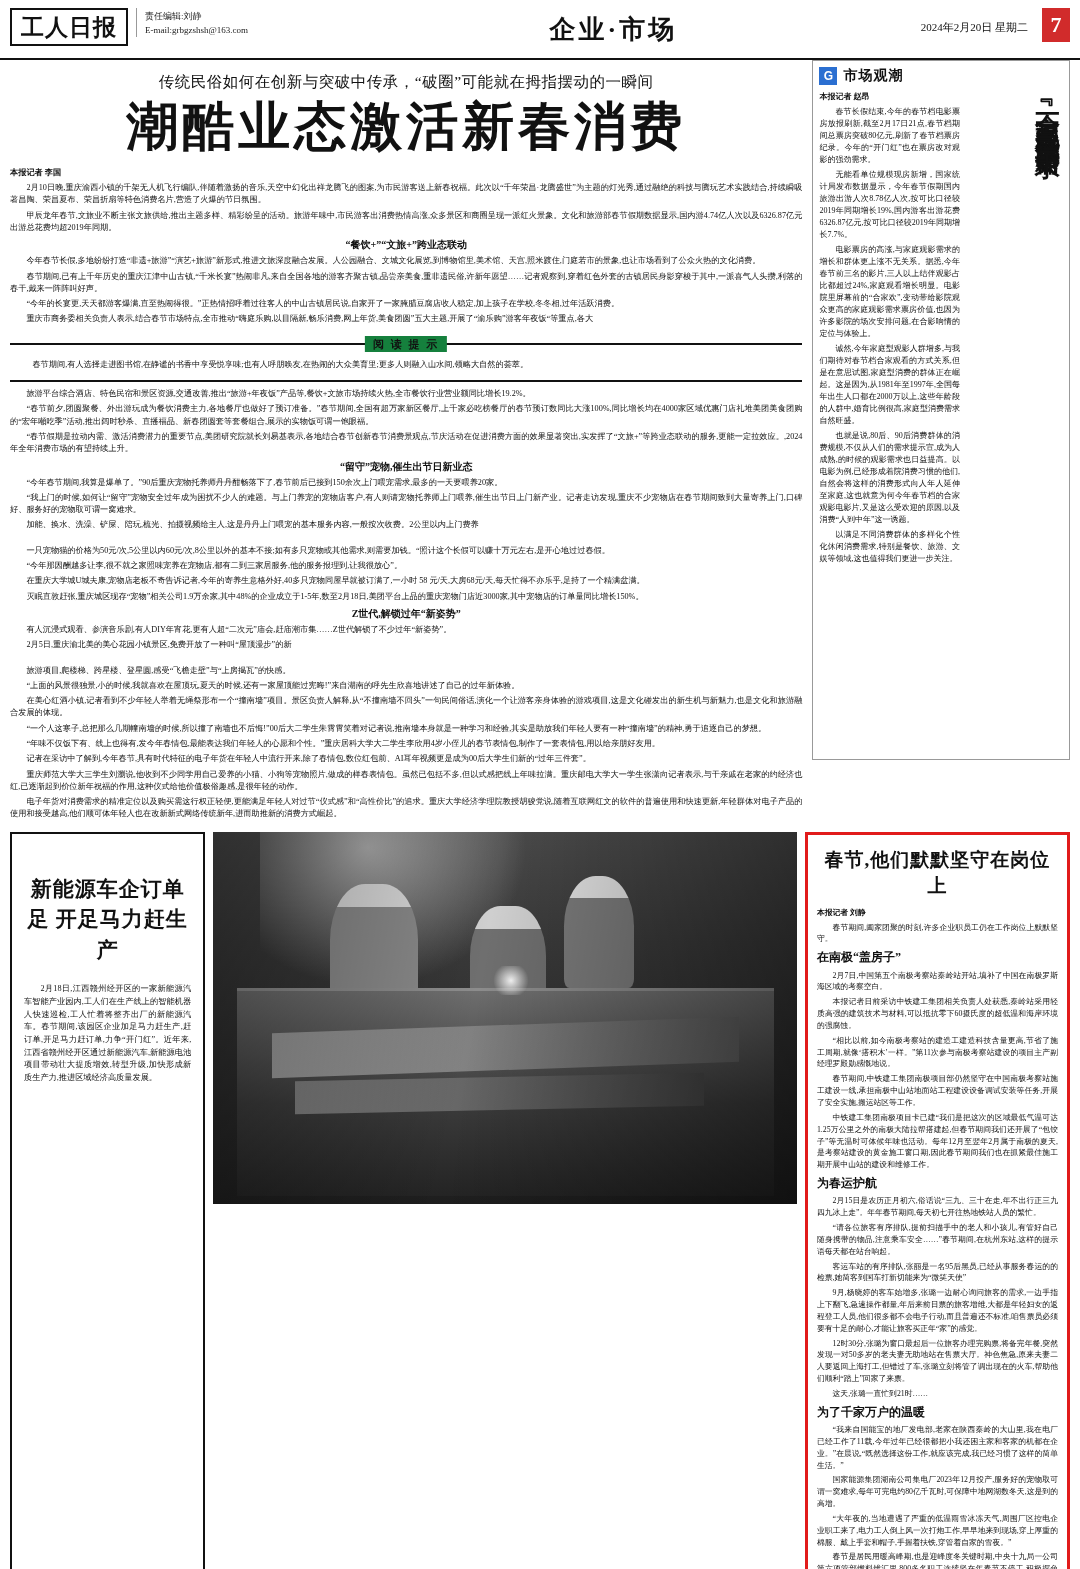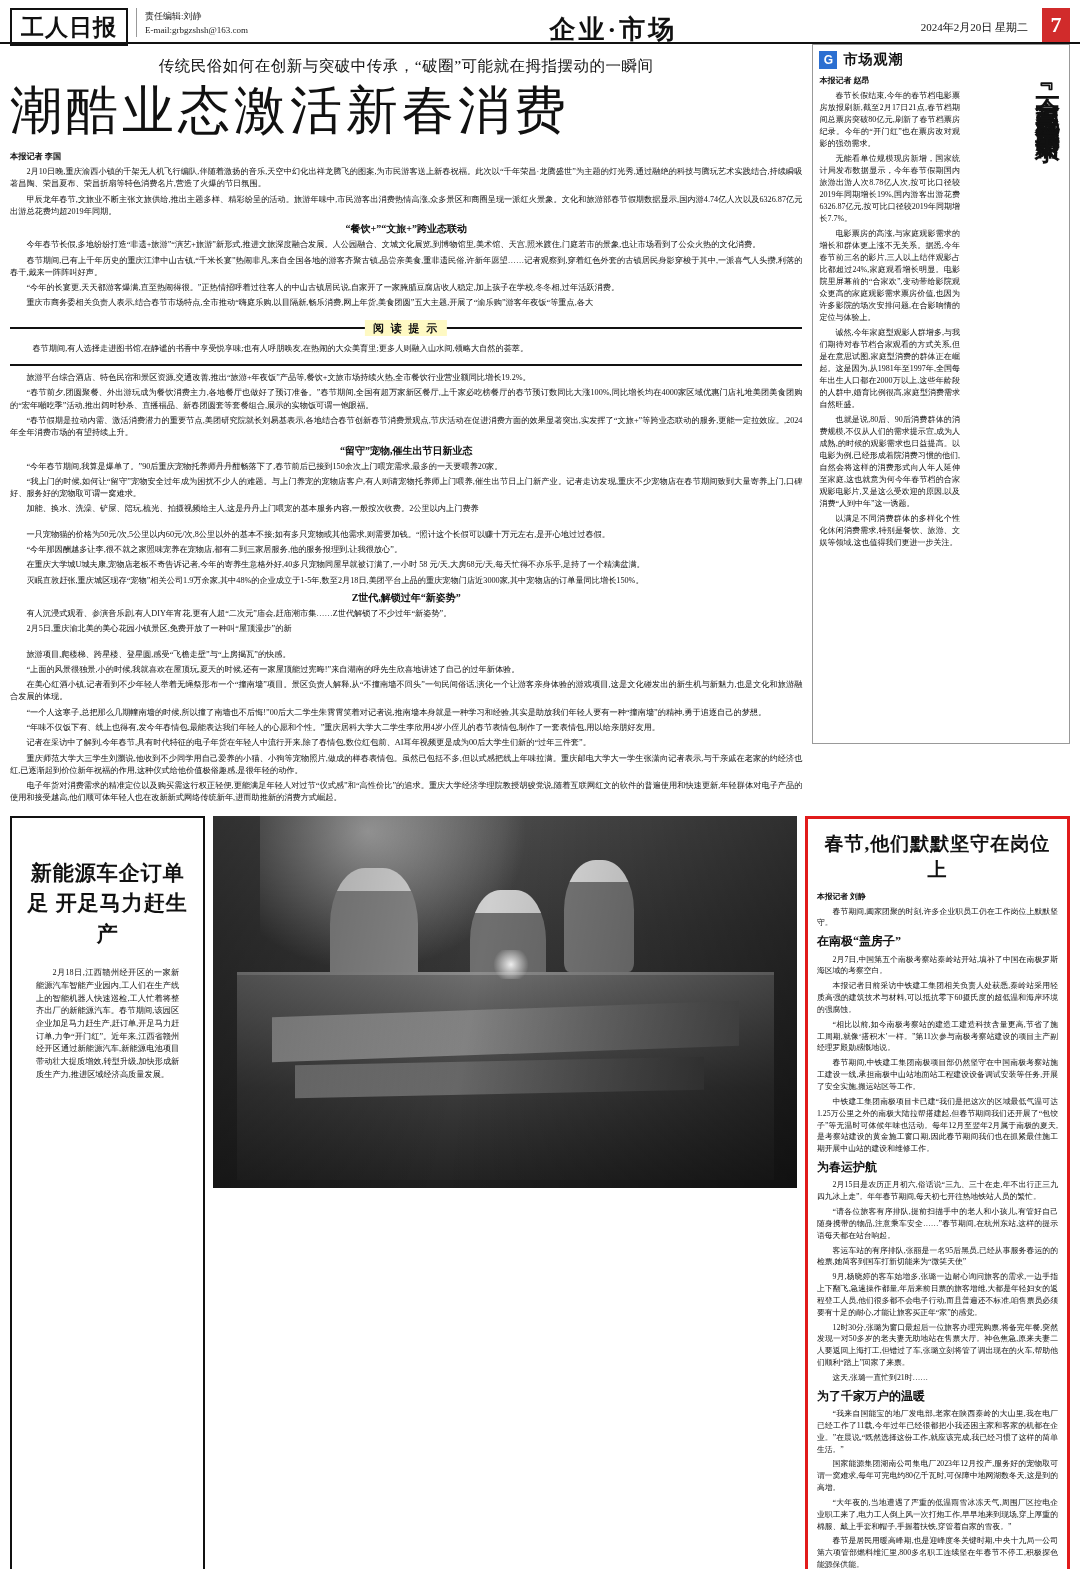--- a/index.html
+++ b/index.html
@@ -11,21 +11,21 @@
     color: #111;
     position: relative;
     overflow: hidden;
   }
 
   
   .masthead {
     display: flex; align-items: flex-start;
     padding: 8px 10px 4px 10px;
     border-bottom: 2px solid #111;
-    height: 44px;
+    height: 60px;
   }
   .logo-box {
     width: 118px; height: 38px;
     border: 2px solid #111;
     display: flex; align-items: center; justify-content: center;
     font-family: "Liberation Serif", serif;
     font-weight: bold; font-size: 23px; letter-spacing: 1px;
     flex: none;
   }
   .masthead-meta {
@@ -54,21 +54,21 @@
   }
   .left-zone { width: 800px; }
   .right-zone { width: 260px; margin-left: 10px; }
 
   
   .kicker {
     text-align: center; font-size: 15.5px; margin: 12px 0 4px;
     letter-spacing: .5px;
   }
   .headline {
-    text-align: left; font-weight: normal; font-size: 52px;
+    text-align: center; font-weight: bold; font-size: 52px;
     letter-spacing: 4px; margin: 2px 0 10px; line-height: 1.15;
   }
 
   
   .cols {
     display: flex; gap: 10px; font-size: 8.2px; line-height: 1.5;
     text-align: justify;
     flex-direction: column;
   }
   .col { flex: 1; }
@@ -79,21 +79,21 @@
     margin: 6px 0 4px; text-indent: 0 !important;
   }
 
   
   .tipbox {
     border-top: 2px solid #111; border-bottom: 2px solid #111;
     padding: 14px 6px 6px; margin: 4px 0 6px; position: relative;
   }
   .tipbox .tip-title {
     position: absolute; top: -9px; left: 50%; transform: translateX(-50%);
-    background: #fef9c3; padding: 0 8px; font-weight: bold; font-size: 11px;
+    background: #15803d; padding: 0 8px; font-weight: bold; font-size: 11px;
     letter-spacing: 2px;
   }
   .tipbox p { font-size: 8.2px; line-height: 1.5; text-indent: 2em; margin: 0 0 3px; }
 
   
   .sidebar {
     border: 1px solid #999; padding: 6px; height: 700px;
     display: flex; flex-direction: column;
   }
   .sb-head { display: flex; align-items: center; gap: 6px; margin-bottom: 6px; }
@@ -118,21 +118,21 @@
   .band { display: flex; gap: 8px; margin-top: 8px; padding: 0 10px; }
   .band-left {
     width: 196px; border: 2px solid #111; padding: 10px 8px;
     display: flex; flex-direction: column;
   }
   .band-left h3 {
     font-size: 21px; font-weight: bold; text-align: center; margin: 30px 0 18px;
     line-height: 1.45; letter-spacing: 1px;
   }
   .band-left p {
-    font-size: 8.2px; line-height: 1.55; text-indent: 2em; margin: 0 16px 4px;
+    font-size: 8.2px; line-height: 1.55; text-indent: 2em; margin: 0 4px 4px;
     text-align: justify;
   }
   .band-left .credit { font-size: 7.5px; text-align: right; margin-top: auto; text-indent:0; }
 
   .photo {
     width: 586px; height: 372px; position: relative; overflow: hidden;
     background: #2e2e2e;
   }
   .photo .f { position: absolute; }
 

